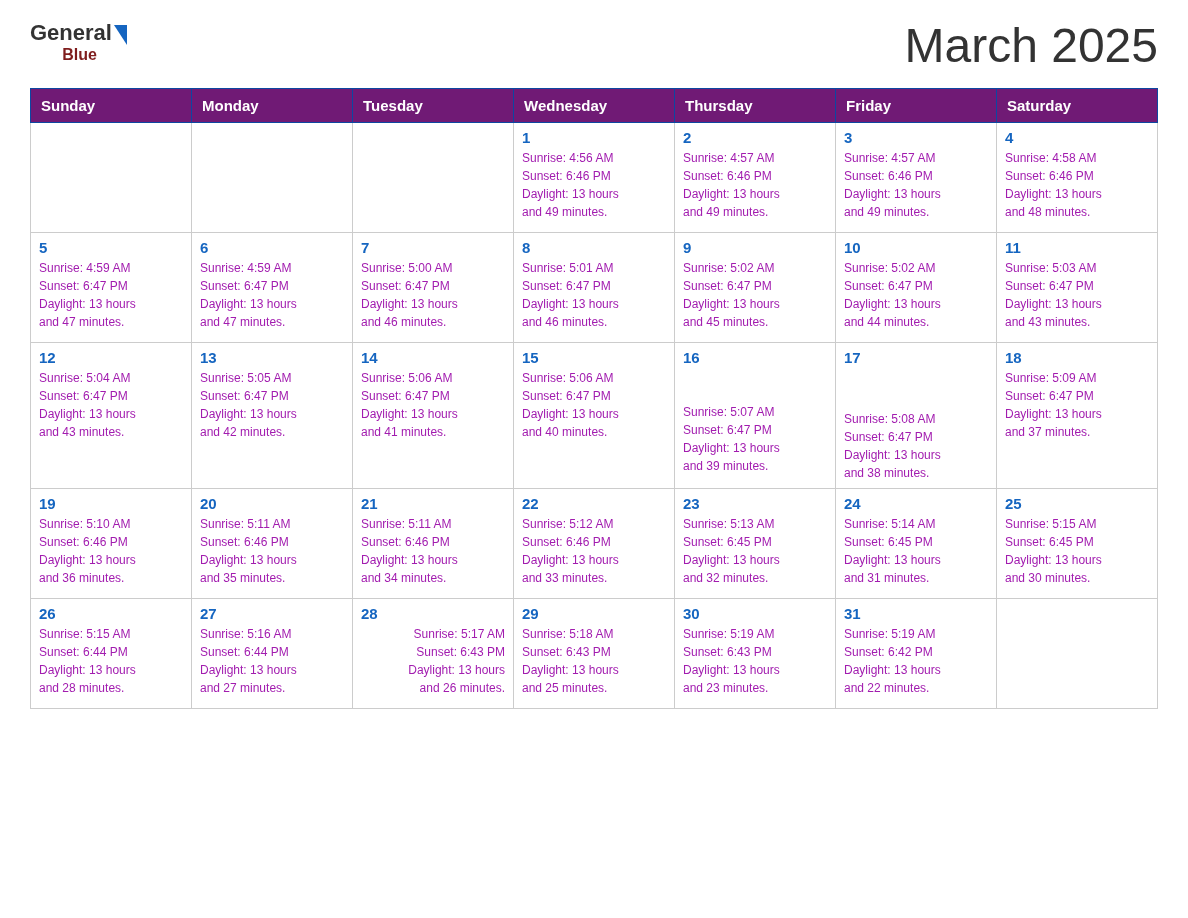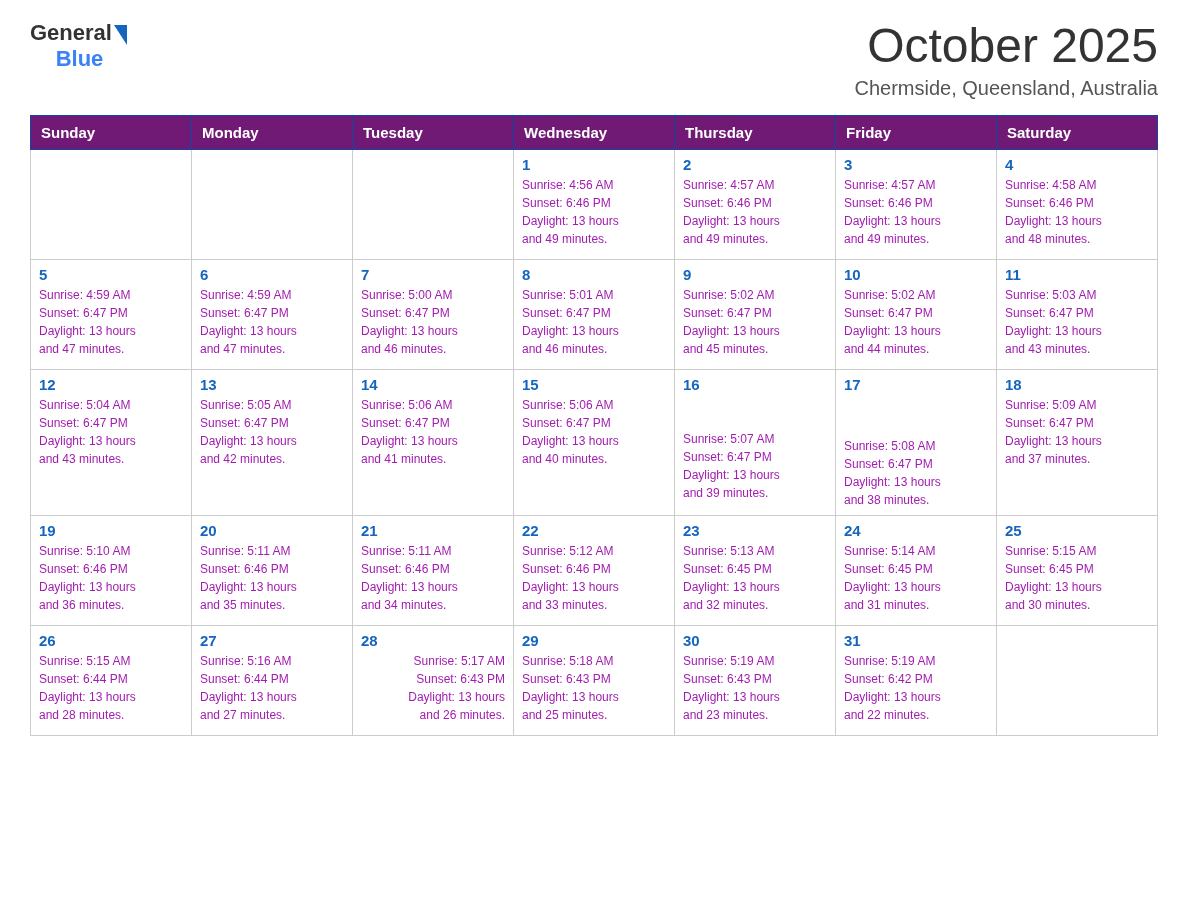--- a/index.html
+++ b/index.html
@@ -79,39 +79,38 @@
       display: flex;
       flex-direction: column;
       align-items: center;
     }
     .logo-line1 {
       display: flex;
       align-items: center;
     }
     .logo-line2 {
       margin-left: 2px;
-      font-size: 22px;
+      font-size: 16px;
       font-weight: bold;
-      color: #3b82f6;
+      color: #7f1d1d;
     }
   </style>
 </head>
 <body>
 
 <div class="header">
   <div class="logo-wrapper">
     <div class="logo-line1">
       <span class="logo-text-general">General</span>
       <span style="display:inline-block; width:0; height:0; border-left: 13px solid transparent; border-right: 0px solid transparent; border-top: 20px solid #1565c0; margin-left:2px; margin-top:4px;"></span>
     </div>
     <div class="logo-line2">Blue</div>
   </div>
   <div class="title-block">
-    <div class="main-title">October 2025</div>
-    <div class="subtitle">Chermside, Queensland, Australia</div>
+    <div class="main-title">March 2025</div>
   </div>
 </div>
 
 <table class="calendar">
   <thead>
     <tr>
     <th>Sunday</th>
         <th>Monday</th>
         <th>Tuesday</th>
         <th>Wednesday</th>

